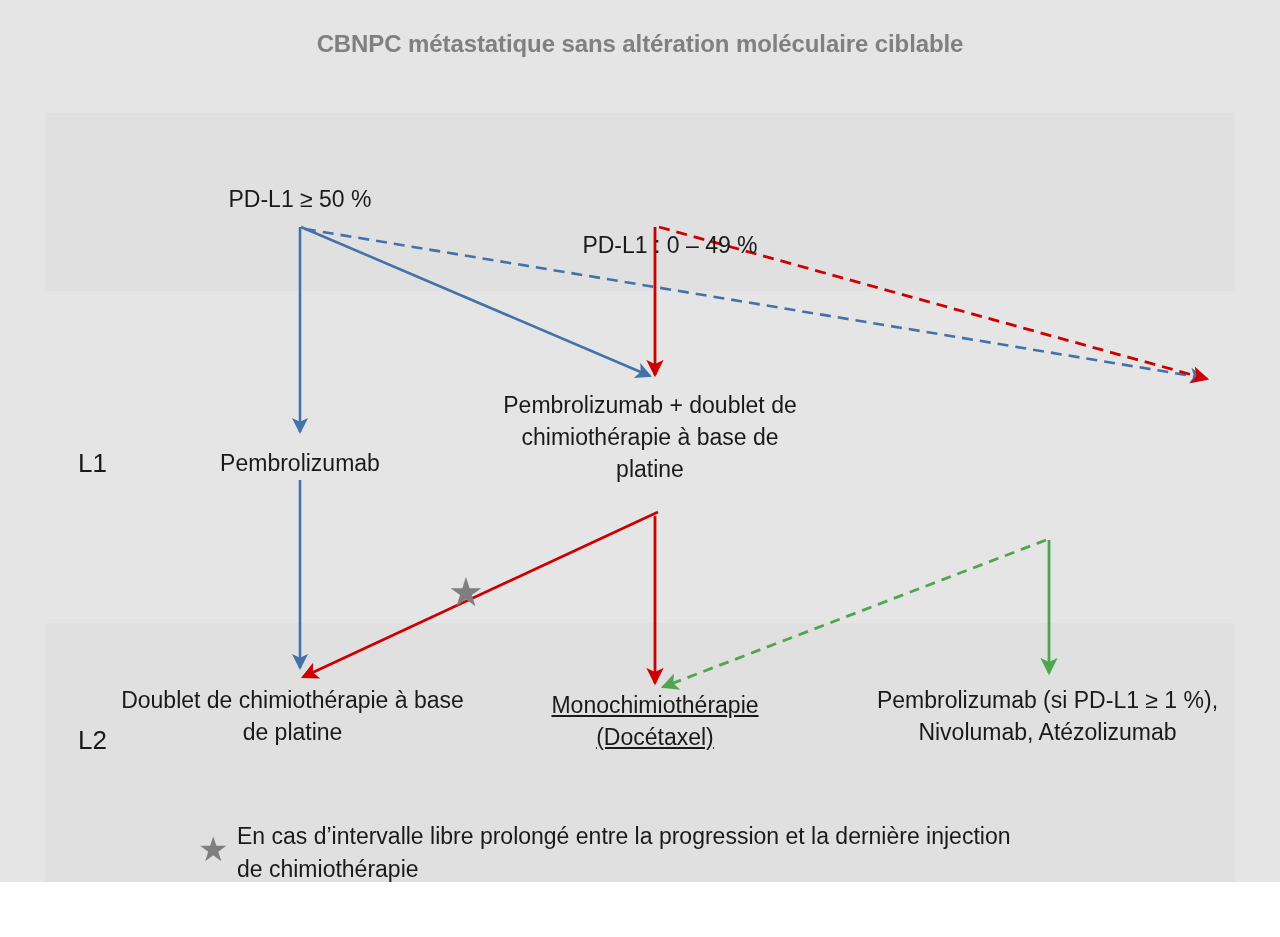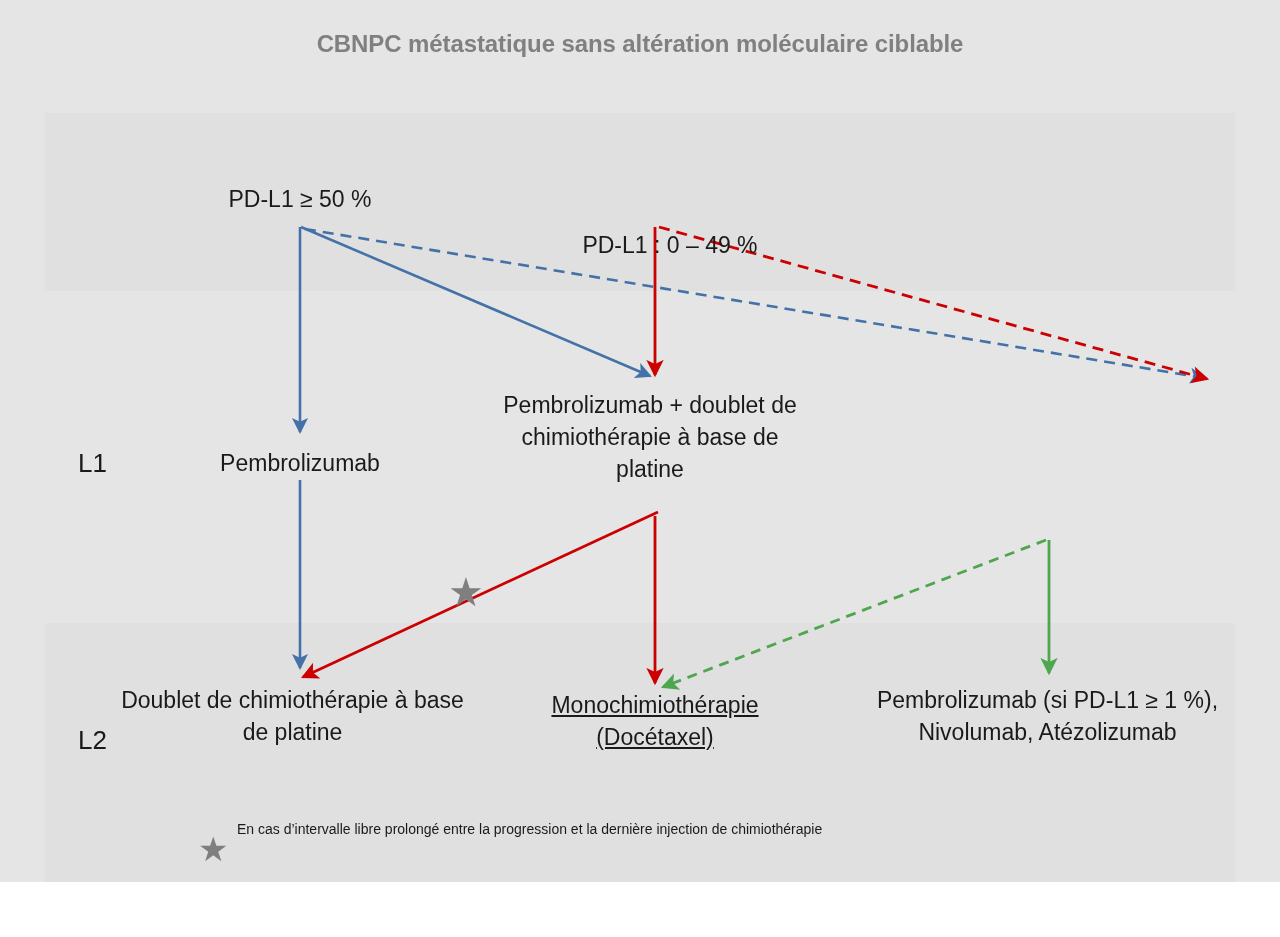--- a/index.html
+++ b/index.html
@@ -98,21 +98,21 @@
   }
   #star-marker  { left: 448px; top: 572px; font-size: 40px; }
   #star-footnote{ left: 198px; top: 832px; font-size: 34px; }
 
   
   #footnote-text {
     position: absolute;
     left: 237px;
     top: 820px;
     width: 800px;
-    font-size: 14px;
+    font-size: 23px;
     line-height: 1.42;
     color: #1a1a1a;
   }
 </style>
 </head>
 <body>
 
 <div id="canvas">
 
   <div class="band" id="band-top"></div>

